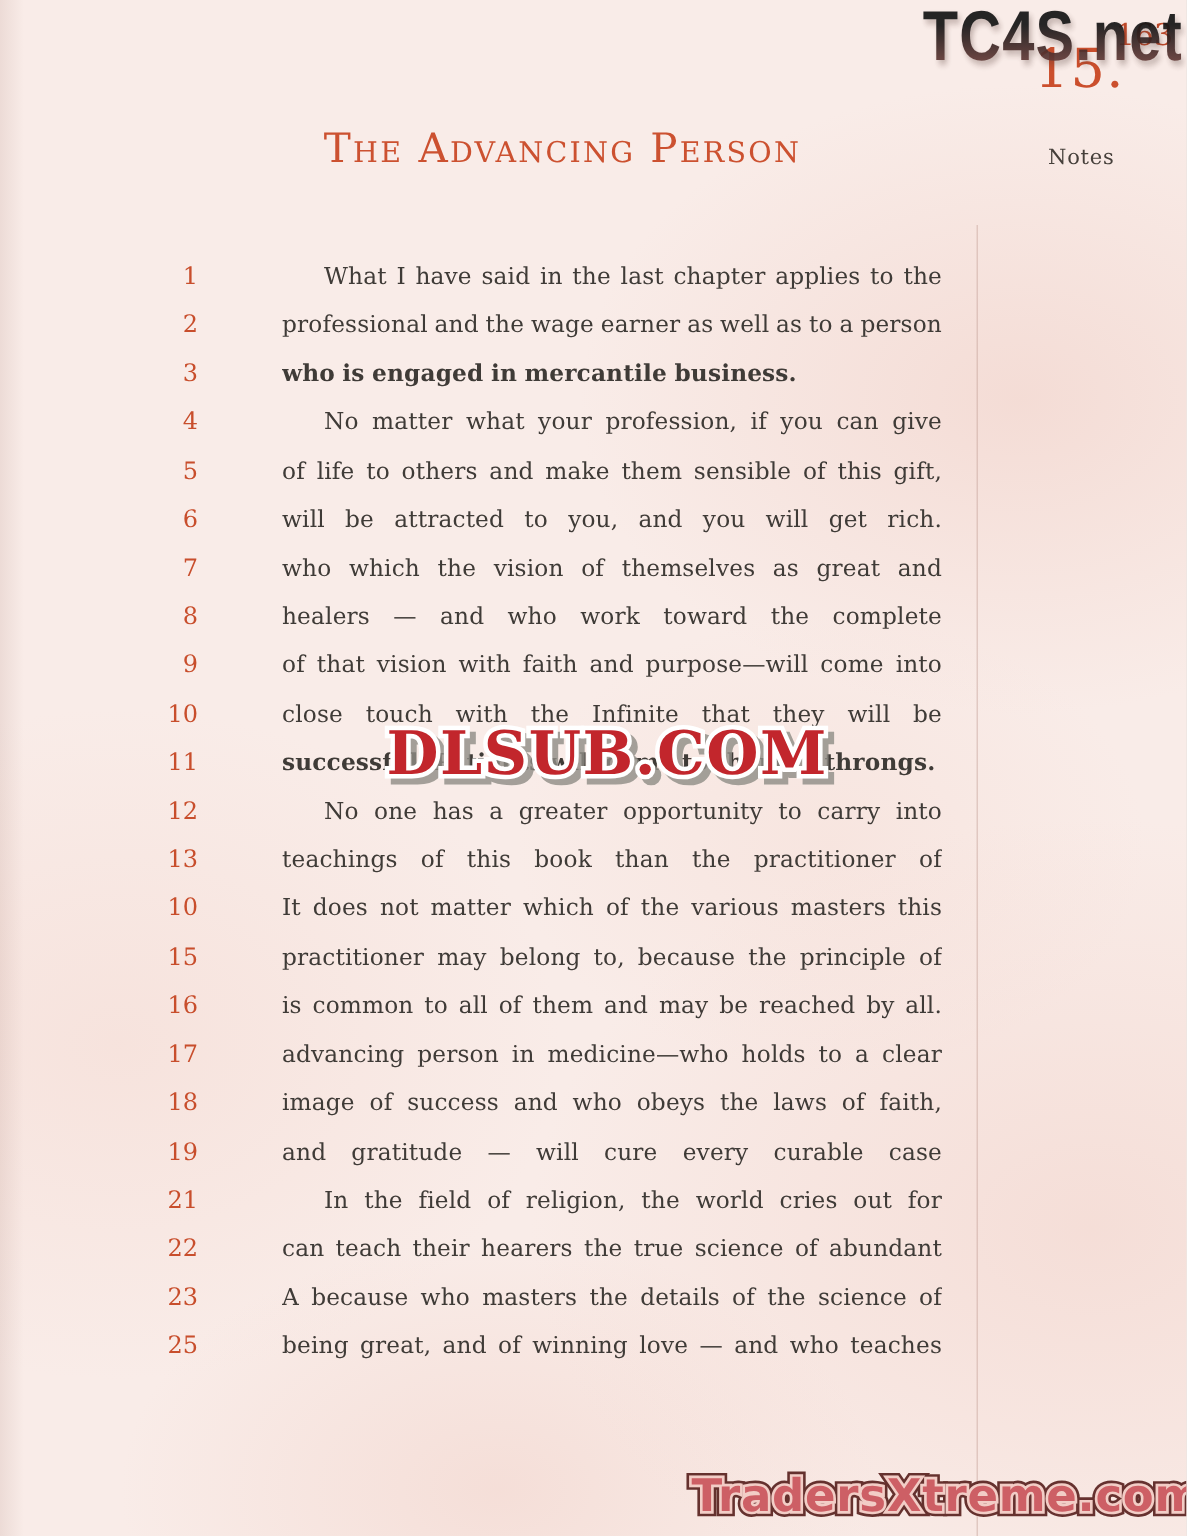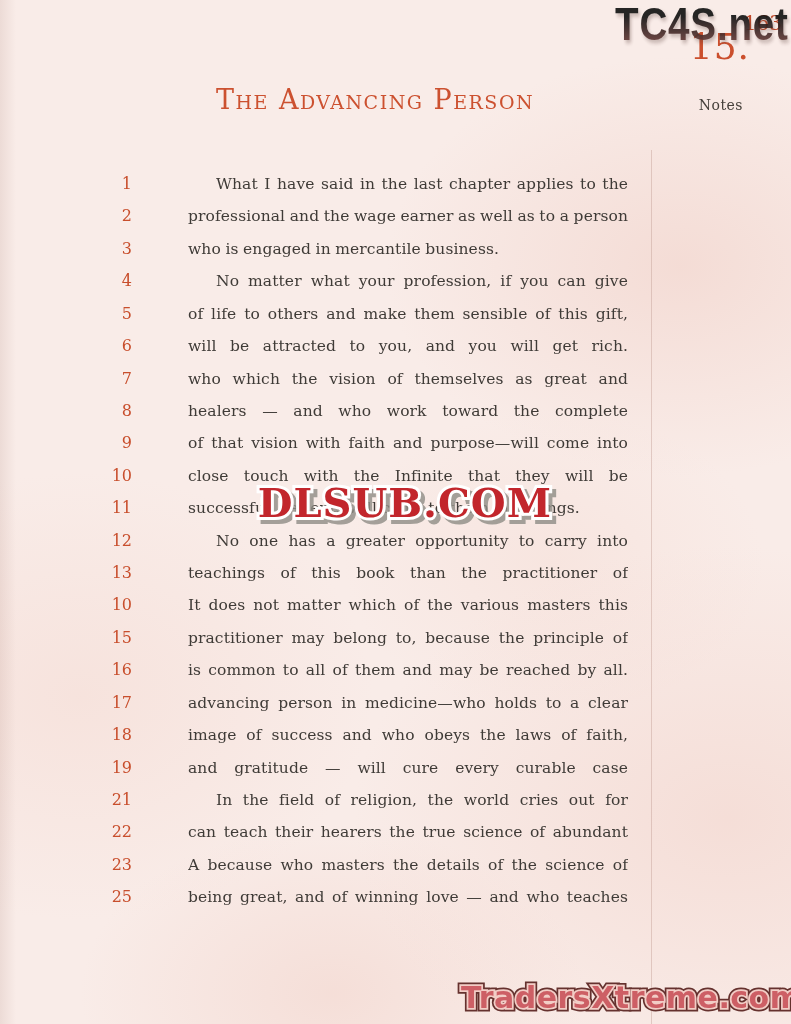--- a/index.html
+++ b/index.html
@@ -66,21 +66,21 @@
     position:absolute;left:0;top:0;width:32px;text-align:right;
     font-size:16px;line-height:32.43px;color:#c84e2c;
   }
   .line-text{
     position:absolute;left:48px;right:0;top:0;
     font-size:15.5px;line-height:32.43px;color:#3f3b37;
     letter-spacing:0.1px;word-spacing:-0.5px;
     text-align:justify;text-align-last:justify;
     white-space:normal;overflow:hidden;height:32.43px;margin-left:40px;
   }
-  .line-text.para-end{text-align-last:left;}
+  .line-text.para-end{text-align-last:left;font-weight:bold;}
   .line-text.indent{text-indent:28px;}
 
   
   .wm-dlsub{
     position:absolute;left:248px;top:477px;width:304px;height:52px;z-index:3;
     font-family:"DejaVu Serif",serif;font-weight:bold;
     font-size:40px;line-height:52px;letter-spacing:1px;text-align:right;
   }
   .wm-dlsub .layer{position:absolute;left:0;right:0;top:0;}
   .wm-dlsub .l-shadow{color:#8f8d86;-webkit-text-stroke:6px #8f8d86;transform:translate(4px,4px);opacity:0.8;}

